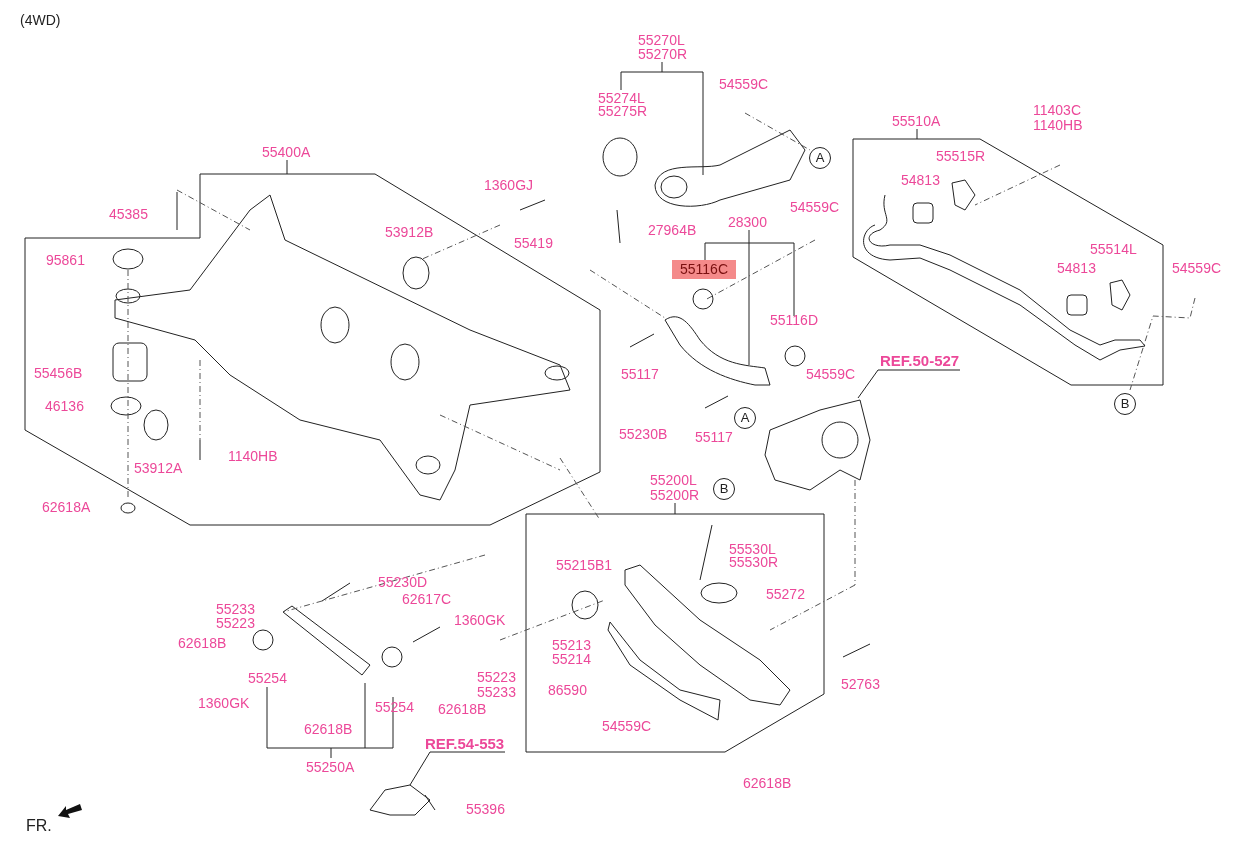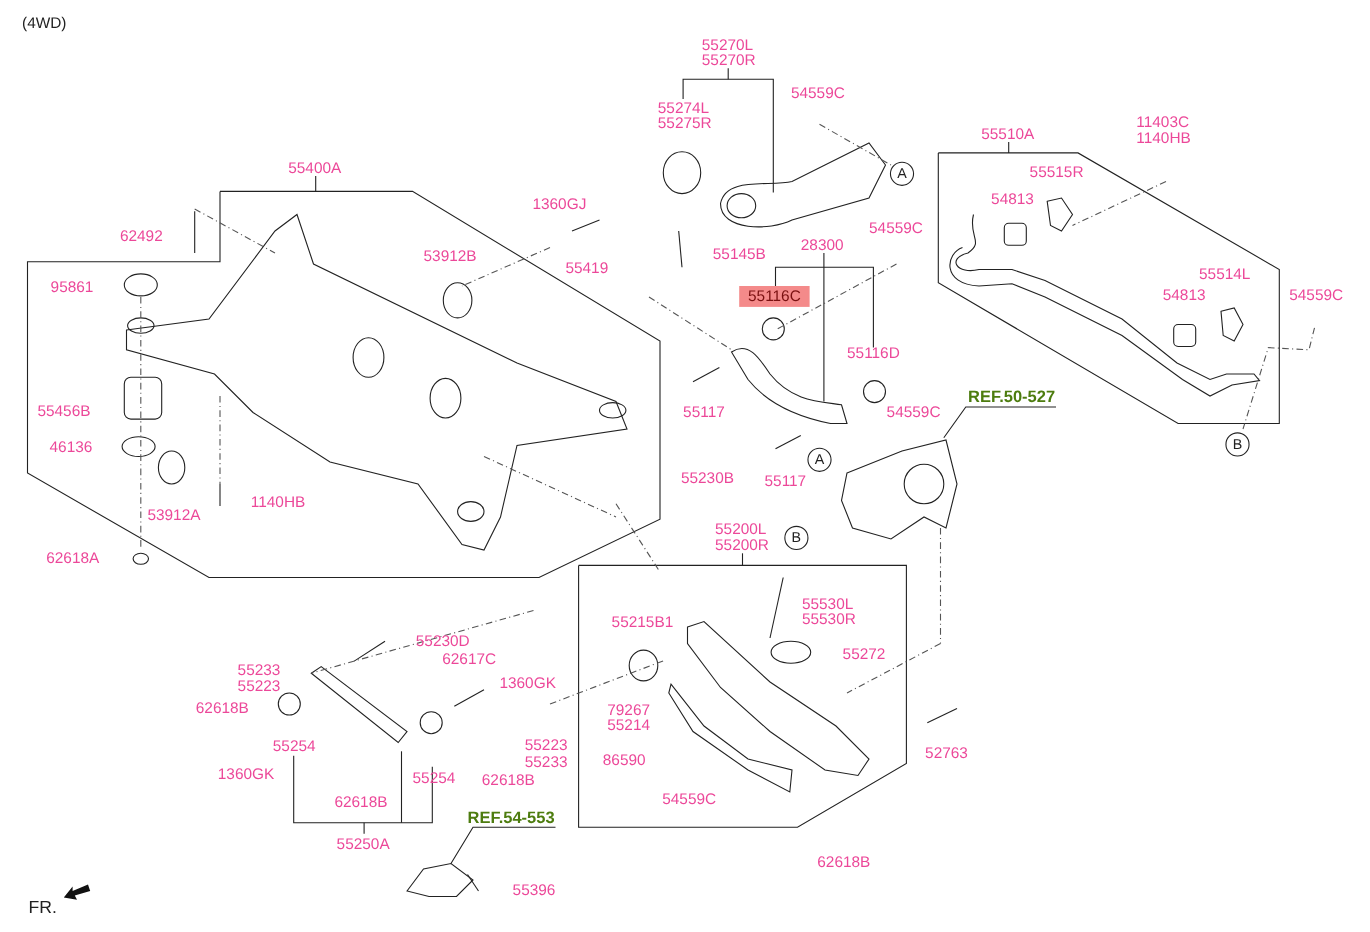--- a/index.html
+++ b/index.html
@@ -1,20 +1,20 @@
 <!DOCTYPE html>
 <html><head>
 <meta charset="utf-8">
 <style>
   html,body{margin:0;padding:0;background:#ffffff;}
   body{width:1245px;height:847px;position:relative;overflow:hidden;font-family:"Liberation Sans",sans-serif;color:#222;}
   #diagram{position:absolute;left:0;top:0;width:1245px;height:847px;}
   .lbl{position:absolute;font-size:14px;line-height:15px;white-space:nowrap;color:#ec4899;cursor:pointer;}
   .lbl.hl{background:#f48a8a;color:#7a1010;padding:2px 8px;}
-  .ref{position:absolute;font-size:15px;font-weight:bold;color:#4d7c0f;white-space:nowrap;}
+  .ref{position:absolute;font-size:15px;font-weight:bold;color:#ec4899;white-space:nowrap;}
   .circ{position:absolute;width:20px;height:20px;border:1px solid #222;border-radius:50%;font-size:13px;text-align:center;line-height:20px;background:#fff;}
   .title{position:absolute;left:20px;top:12px;font-size:14px;}
   .fr{position:absolute;left:26px;top:817px;font-size:16px;}
   svg line, svg polyline, svg path, svg ellipse, svg rect, svg circle{vector-effect:non-scaling-stroke;}
 </style>
 </head>
 <body>
 
 <div id="diagram">
 
@@ -118,53 +118,53 @@
 
   <div class="lbl" style="left:262px;top:145px">55400A</div>
   <div class="lbl" style="left:638px;top:33px">55270L</div>
   <div class="lbl" style="left:638px;top:47px">55270R</div>
   <div class="lbl" style="left:728px;top:215px">28300</div>
   <div class="lbl" style="left:892px;top:114px">55510A</div>
   <div class="lbl" style="left:650px;top:473px">55200L</div>
   <div class="lbl" style="left:650px;top:488px">55200R</div>
   <div class="lbl" style="left:306px;top:760px">55250A</div>
 
-  <div class="lbl" style="left:109px;top:207px">62492</div>
+  <div class="lbl" style="left:109px;top:207px">45385</div>
   <div class="lbl" style="left:46px;top:253px">95861</div>
   <div class="lbl" style="left:34px;top:366px">55456B</div>
   <div class="lbl" style="left:45px;top:399px">46136</div>
   <div class="lbl" style="left:134px;top:461px">53912A</div>
   <div class="lbl" style="left:228px;top:449px">1140HB</div>
   <div class="lbl" style="left:42px;top:500px">62618A</div>
   <div class="lbl" style="left:385px;top:225px">53912B</div>
   <div class="lbl" style="left:484px;top:178px">1360GJ</div>
   <div class="lbl" style="left:514px;top:236px">55419</div>
   <div class="lbl" style="left:598px;top:91px">55274L</div>
   <div class="lbl" style="left:598px;top:104px">55275R</div>
   <div class="lbl" style="left:719px;top:77px">54559C</div>
-  <div class="lbl" style="left:648px;top:223px">55145B</div>
+  <div class="lbl" style="left:648px;top:223px">27964B</div>
   <div class="lbl" style="left:790px;top:200px">54559C</div>
   <div class="lbl hl" style="left:672px;top:260px">55116C</div>
   <div class="lbl" style="left:770px;top:313px">55116D</div>
   <div class="lbl" style="left:621px;top:367px">55117</div>
   <div class="lbl" style="left:806px;top:367px">54559C</div>
   <div class="lbl" style="left:695px;top:430px">55117</div>
   <div class="lbl" style="left:1033px;top:103px">11403C</div>
   <div class="lbl" style="left:1033px;top:118px">1140HB</div>
   <div class="lbl" style="left:936px;top:149px">55515R</div>
   <div class="lbl" style="left:901px;top:173px">54813</div>
   <div class="lbl" style="left:1090px;top:242px">55514L</div>
   <div class="lbl" style="left:1057px;top:261px">54813</div>
   <div class="lbl" style="left:1172px;top:261px">54559C</div>
   <div class="lbl" style="left:619px;top:427px">55230B</div>
   <div class="lbl" style="left:729px;top:542px">55530L</div>
   <div class="lbl" style="left:729px;top:555px">55530R</div>
   <div class="lbl" style="left:556px;top:558px">55215B1</div>
   <div class="lbl" style="left:766px;top:587px">55272</div>
-  <div class="lbl" style="left:552px;top:638px">79267</div>
+  <div class="lbl" style="left:552px;top:638px">55213</div>
   <div class="lbl" style="left:552px;top:652px">55214</div>
   <div class="lbl" style="left:548px;top:683px">86590</div>
   <div class="lbl" style="left:602px;top:719px">54559C</div>
   <div class="lbl" style="left:841px;top:677px">52763</div>
   <div class="lbl" style="left:743px;top:776px">62618B</div>
   <div class="lbl" style="left:378px;top:575px">55230D</div>
   <div class="lbl" style="left:216px;top:602px">55233</div>
   <div class="lbl" style="left:216px;top:616px">55223</div>
   <div class="lbl" style="left:402px;top:592px">62617C</div>
   <div class="lbl" style="left:178px;top:636px">62618B</div>

